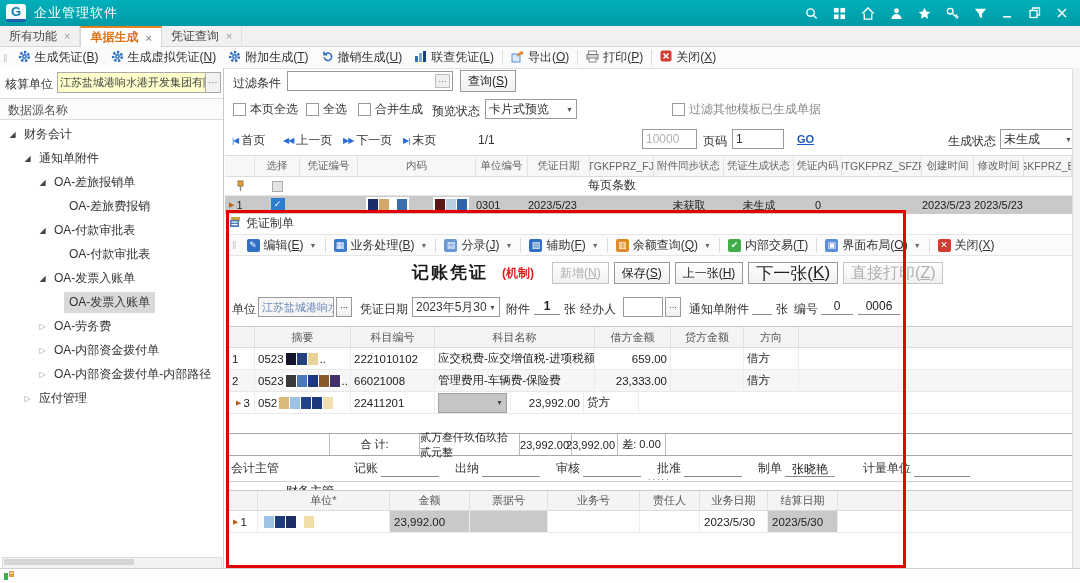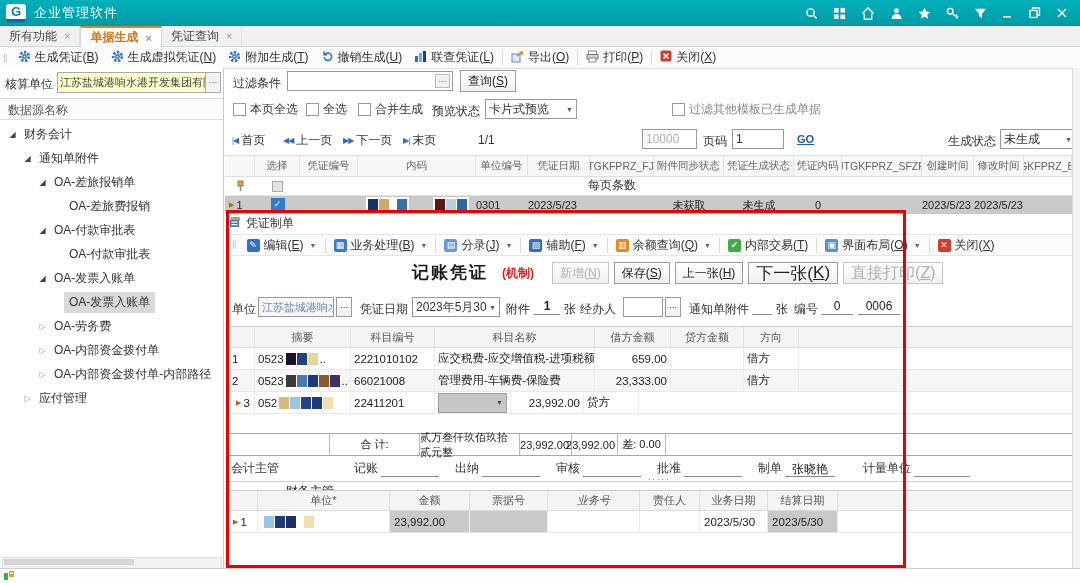--- a/index.html
+++ b/index.html
@@ -115,21 +115,21 @@
   .signers{left:229px;top:456px;width:843px;height:26px;border-bottom:1px solid #cfcfcf;display:flex;
     align-items:center;box-sizing:border-box;color:#333;}
   .signer{display:flex;align-items:center;gap:3px;white-space:nowrap;}
   .dots{left:648px;top:472px;color:#777;font-size:9px;letter-spacing:2px;z-index:12;}
   .detail-head{left:229px;top:490px;width:843px;height:21px;background:#f4f4f4;border-top:1px solid #ccc;
     border-bottom:1px solid #dcdcdc;display:flex;box-sizing:border-box;}
   .dh{color:#555;font-size:11px;display:flex;align-items:center;justify-content:center;
     border-right:1px solid #e0e0e0;box-sizing:border-box;flex:none;}
   .drow{left:229px;top:511px;width:843px;height:22px;display:flex;border-bottom:1px solid #e8e8e8;
     box-sizing:border-box;font-size:11.5px;color:#222;background:#fff;}
-  .d0{width:29px;}.d1{width:132px;}.d2{width:80px;}.d3{width:78px;}.d4{width:92px;font-style:italic;}.d5{width:60px;}
+  .d0{width:29px;}.d1{width:132px;}.d2{width:80px;}.d3{width:78px;}.d4{width:92px;}.d5{width:60px;}
   .d6{width:68px;}.d7{width:70px;}
   .graybg{background:#c9c9c9;}
   
   .red-rect{left:226px;top:210px;width:680px;height:358px;border:3px solid #e60000;box-sizing:border-box;
     z-index:50;pointer-events:none;}
   .vscroll{left:1072px;top:68px;width:8px;height:500px;background:#f3f3f3;border-left:1px solid #ddd;box-sizing:border-box;}
   .statusbar{left:0;top:568px;width:1080px;height:15px;background:#fdfdfd;border-top:1px solid #cfcfcf;
     box-sizing:border-box;display:flex;align-items:center;padding-left:3px;}
   u{text-decoration:underline;}
 </style>

